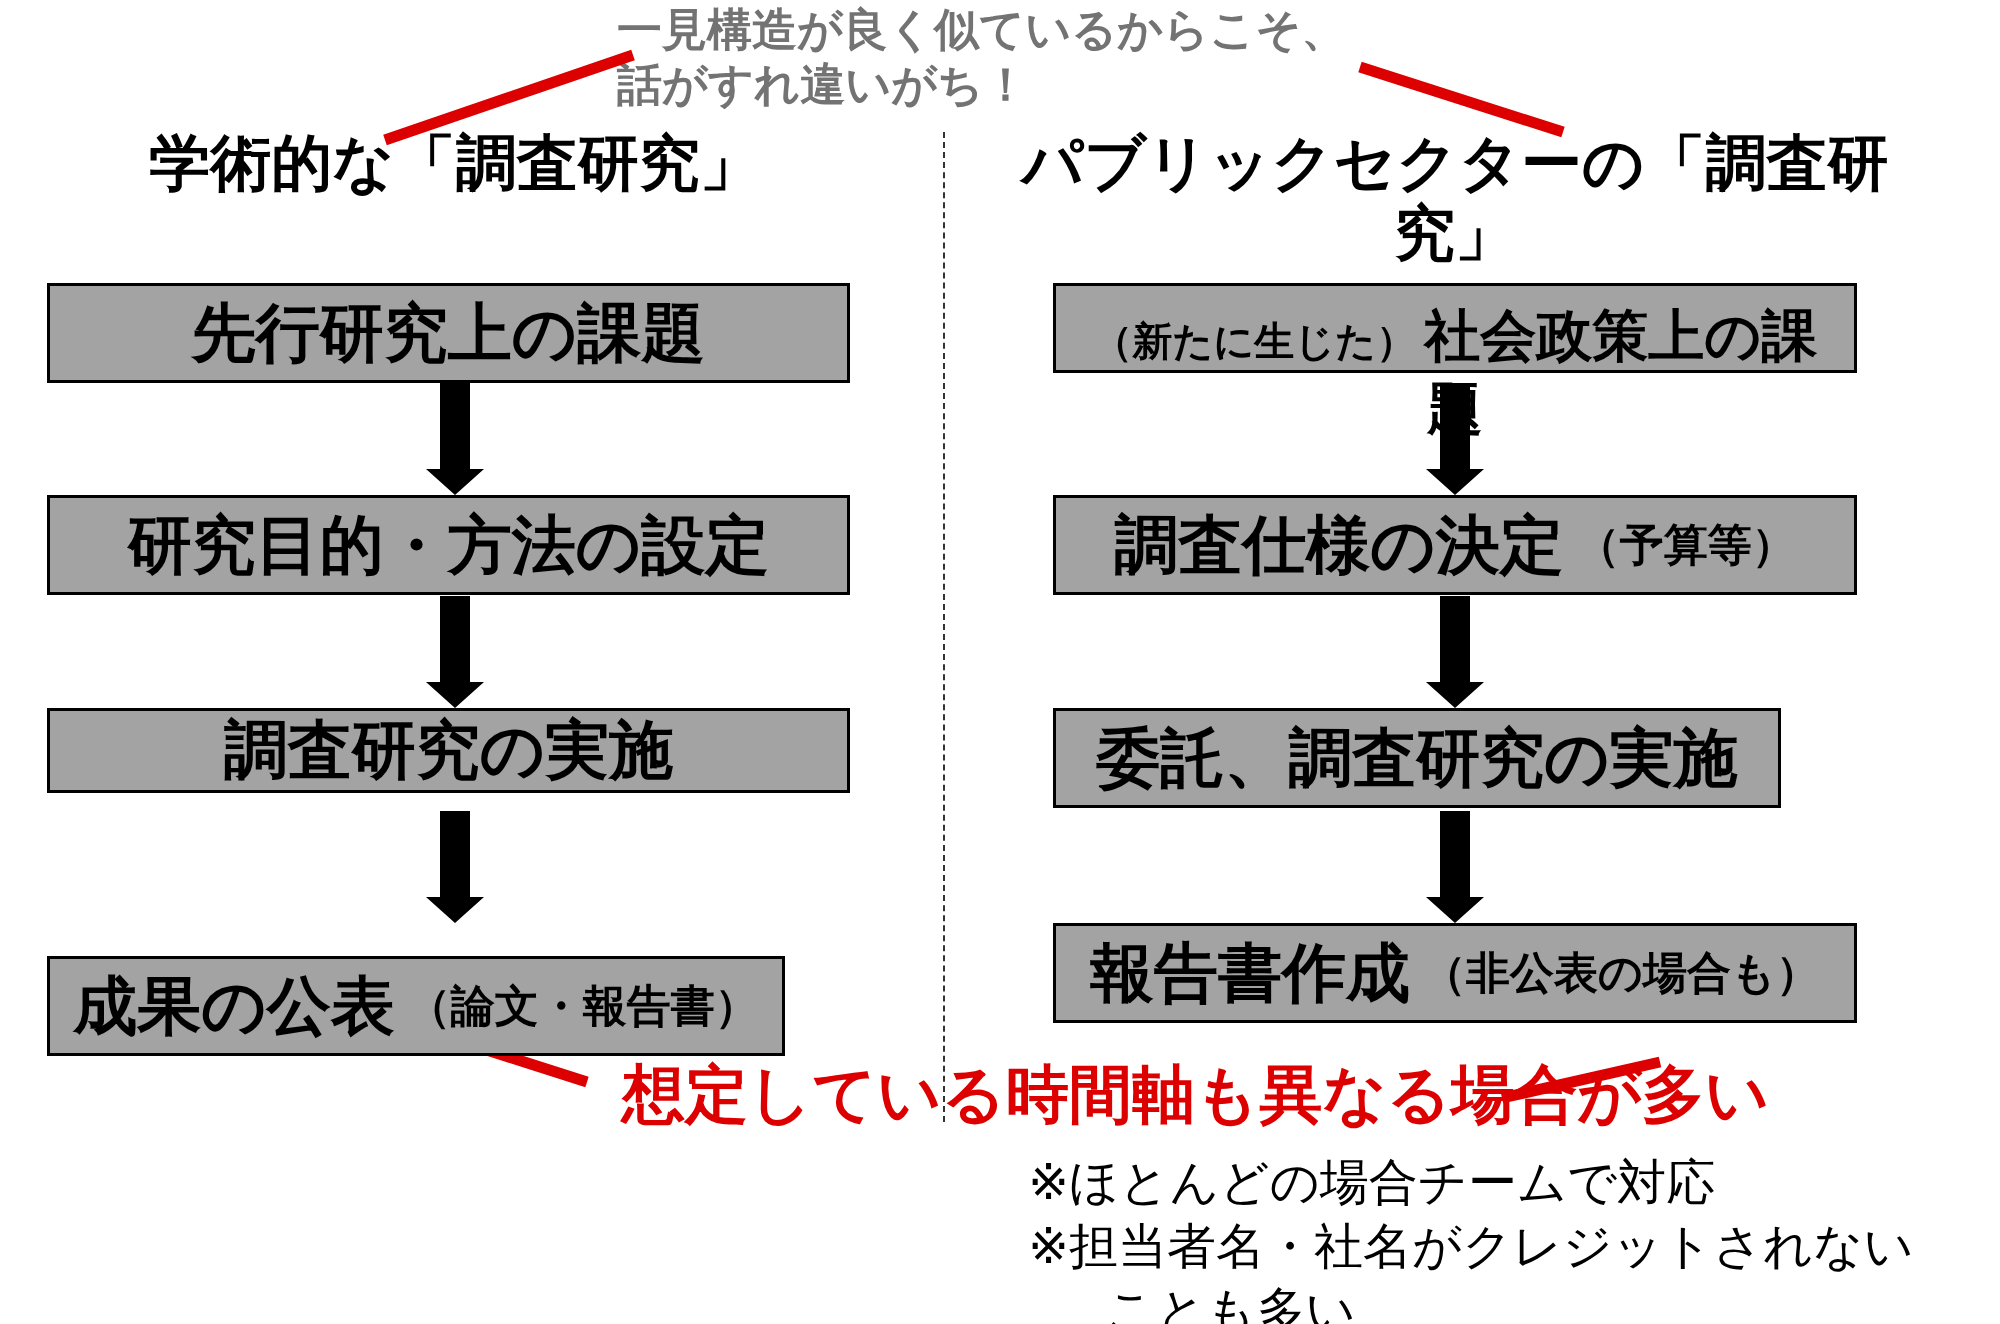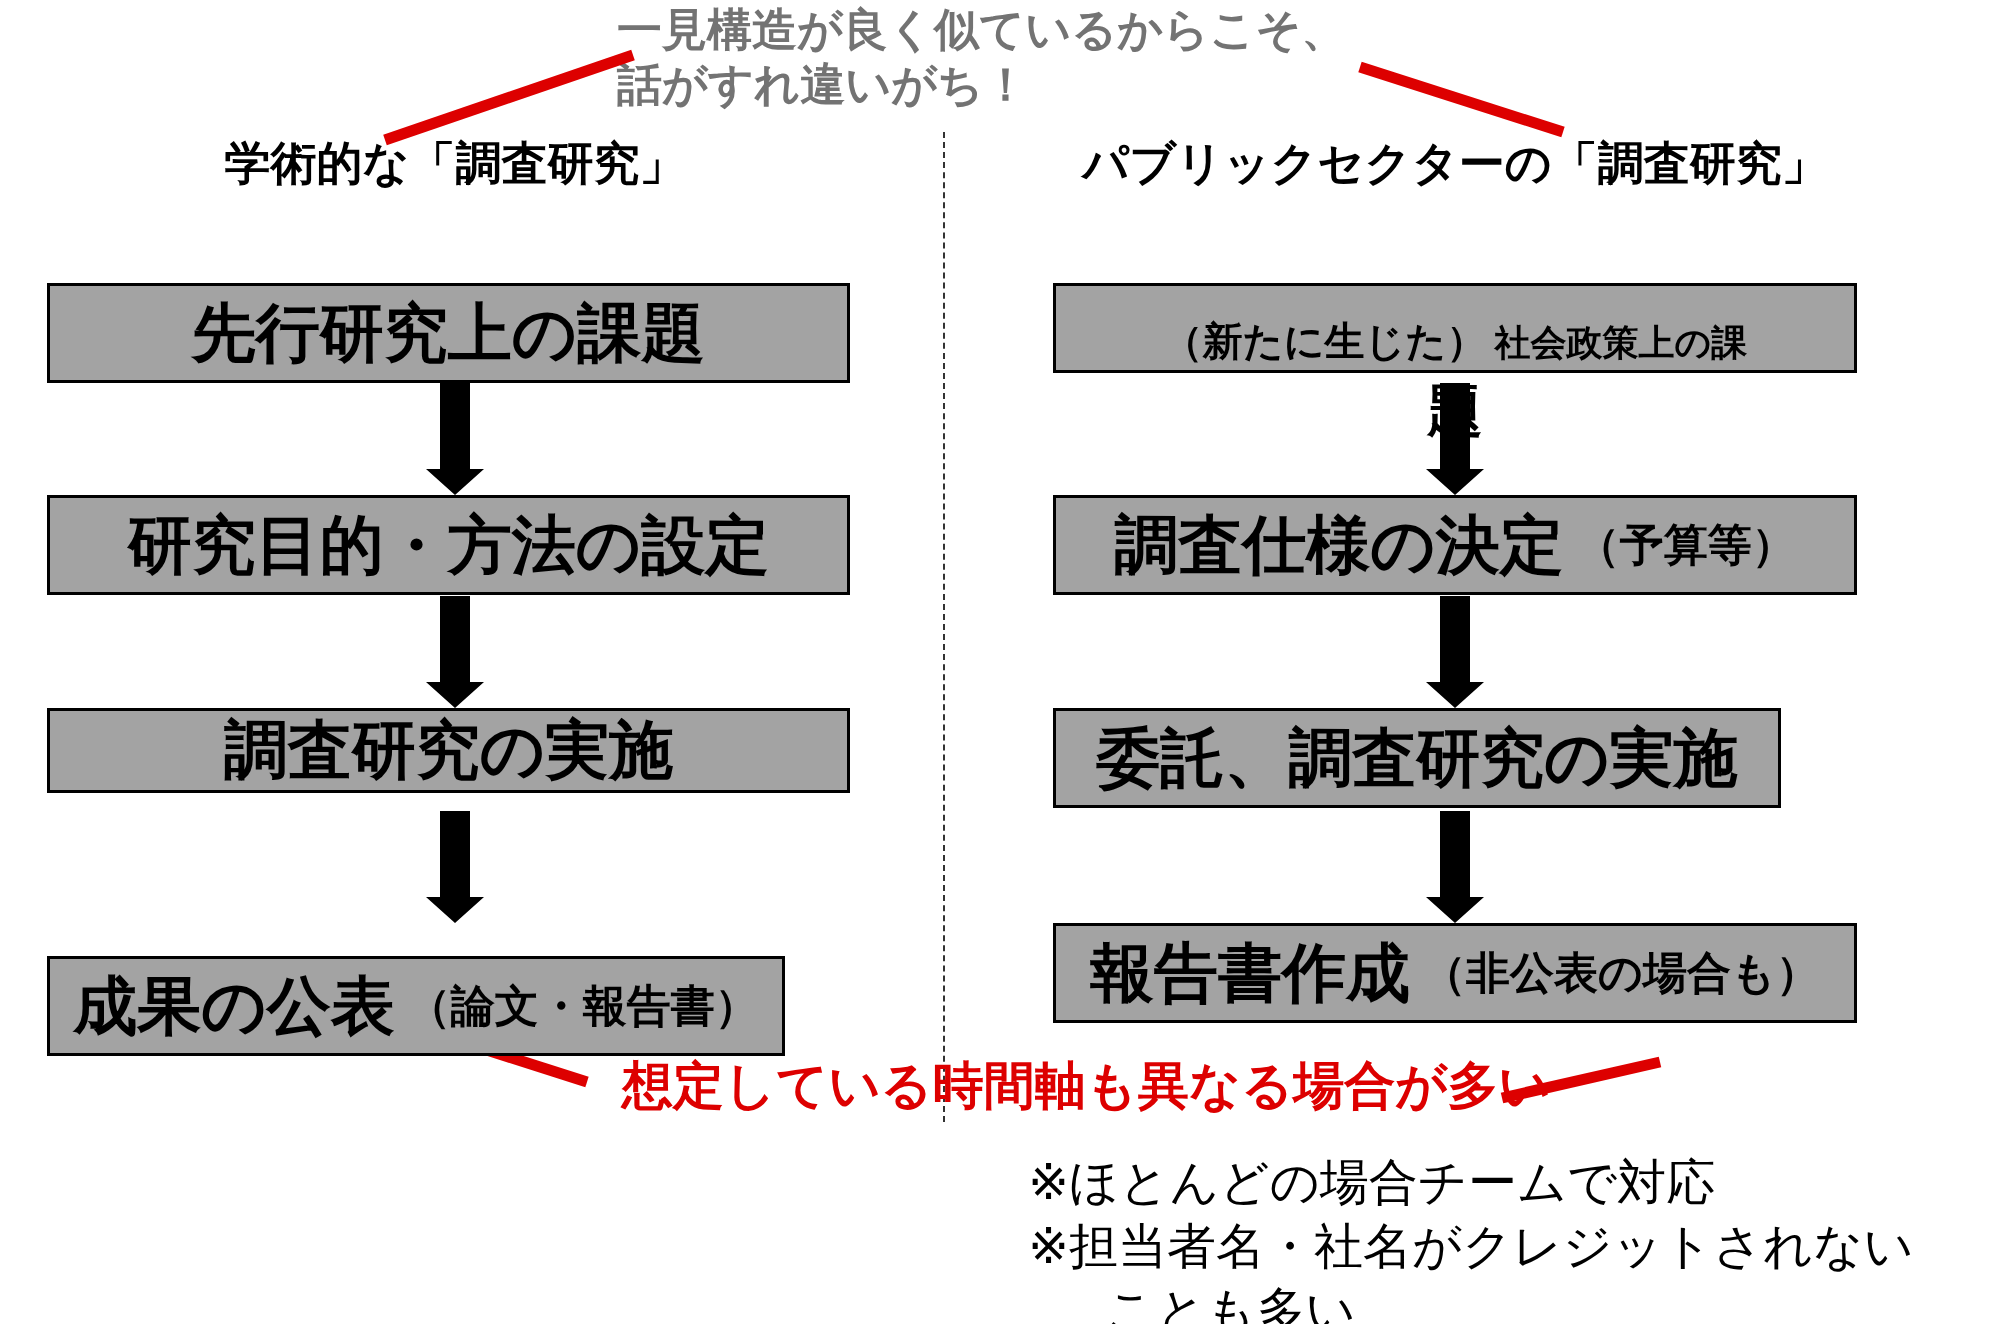--- a/index.html
+++ b/index.html
@@ -8,43 +8,43 @@
     font-family:"Liberation Sans","DejaVu Sans",sans-serif;color:#000;
   }
   .overlay{position:absolute;left:0;top:0;pointer-events:none;}
   .top-ann{
     position:absolute;left:617px;top:2px;
     font-size:45px;line-height:55px;font-weight:bold;color:#737373;
     white-space:nowrap;
   }
   .col-title{
     position:absolute;top:128px;width:880px;
-    font-size:46px;line-height:70px;font-weight:bold;text-align:center;
+    font-size:61px;line-height:70px;font-weight:bold;text-align:center;
   }
   .col-title.left{left:15px;}
   .col-title.right{left:1015px;}
   .divider{
     position:absolute;left:943px;top:132px;height:990px;width:0;
     border-left:2px dashed #333;
   }
   .box{
     position:absolute;background:#a3a3a3;border:3px solid #000;box-sizing:border-box;
     display:flex;align-items:center;justify-content:center;
     font-size:64px;white-space:nowrap;font-weight:bold;
   }
   .box .note{font-size:44px;margin-left:12px;}
   .rb1{display:block;text-align:center;overflow:visible;}
   .rb1 .rb1-line1{margin-top:14px;line-height:66px;}
   .rb1 .prefix{font-size:40px;margin-right:8px;}
-  .rb1 .main56{font-size:36px;}
+  .rb1 .main56{font-size:56px;}
   .rb1 .rb1-line2{line-height:70px;font-size:56px;}
   .arrow{position:absolute;}
   .bottom-ann{
     position:absolute;left:622px;top:1052px;
-    font-size:51px;font-weight:bold;color:#dd0000;white-space:nowrap;
+    font-size:63px;font-weight:bold;color:#dd0000;white-space:nowrap;
   }
   .footnotes{
     position:absolute;left:1028px;top:1150px;
     font-size:49px;line-height:64px;white-space:nowrap;
   }
   .footnotes .indent{padding-left:78px;}
 </style>
 </head>
 <body>
 

